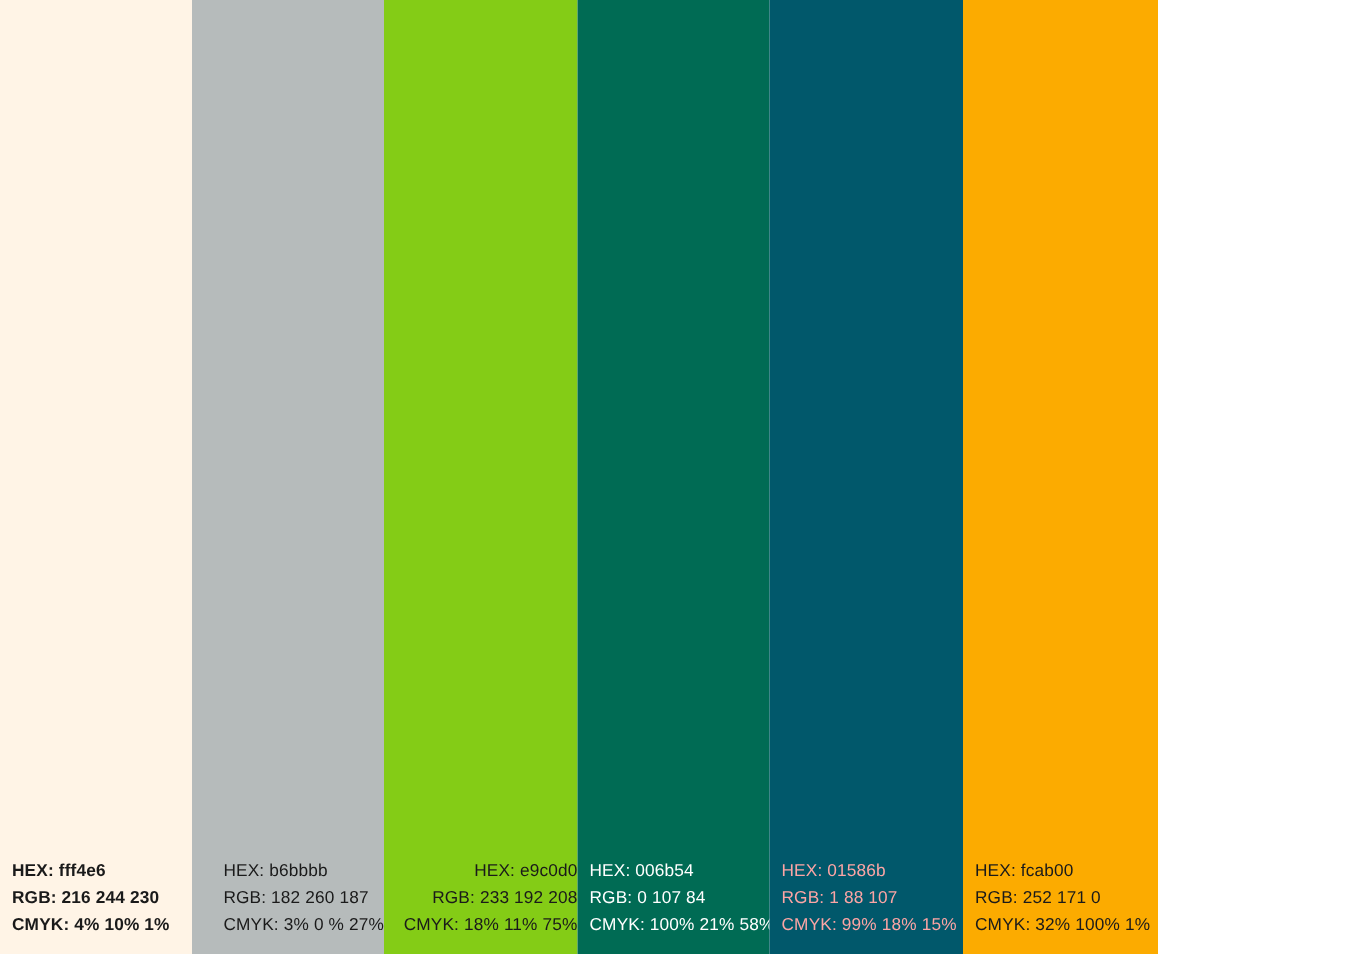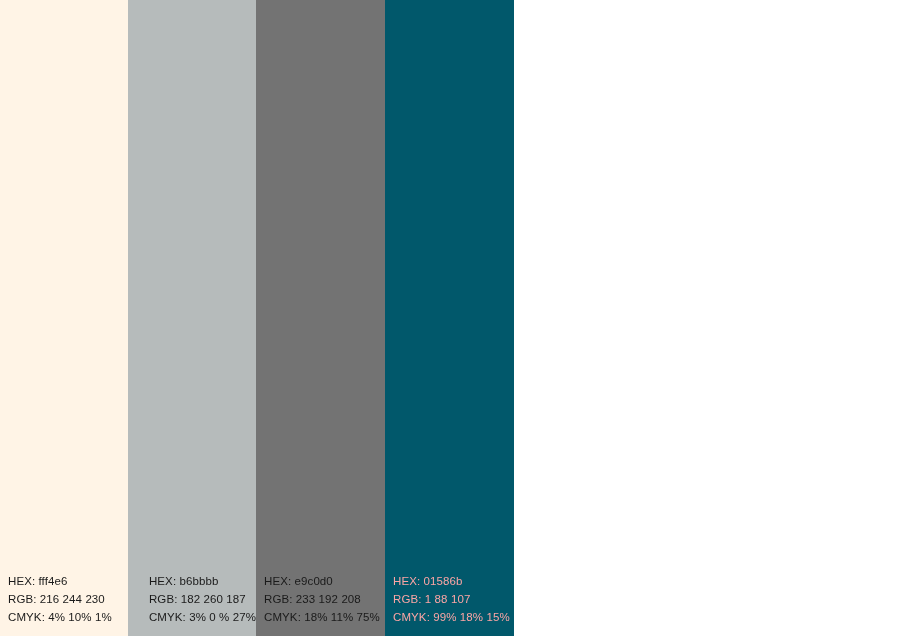--- a/index.html
+++ b/index.html
@@ -30,41 +30,55 @@
     letter-spacing:0.1px;
     white-space:nowrap;
   }
   .swatch-info div { display:block; }
   .info-hex, .info-rgb, .info-cmyk { font-size:11.5px; }
 </style>
 </head>
 <body>
 
 <div id="palette" style="background: rgb(255, 255, 255); width: 900px; height: 636px;">
-    <div class="swatch" style="background: rgb(255, 244, 230); width: 128px; color: rgb(26, 26, 26);">
+    <div class="swatch" style="background: rgb(255, 244, 230); width: 128px; color: rgb(26, 26, 26); font-weight: bold;">
       <div class="swatch-info">
         <div class="info-hex">HEX: fff4e6</div>
         <div class="info-rgb">RGB: 216 244 230</div>
         <div class="info-cmyk">CMYK:  4% 10% 1%</div>
       </div>
     </div>
     <div class="swatch" style="background: rgb(182, 187, 187); width: 128px; color: rgb(26, 26, 26); align-items: flex-end;">
       <div class="swatch-info">
         <div class="info-hex">HEX: b6bbbb</div>
         <div class="info-rgb">RGB: 182 260 187</div>
         <div class="info-cmyk">CMYK:  3% 0 % 27%</div>
       </div>
     </div>
-    <div class="swatch" style="background: #737373; width: 129px; color: rgb(26, 26, 26);">
+    <div class="swatch" style="background: #84cc16; width: 129px; color: rgb(26, 26, 26); text-align: right;">
       <div class="swatch-info">
         <div class="info-hex">HEX: e9c0d0</div>
         <div class="info-rgb">RGB: 233 192 208</div>
         <div class="info-cmyk">CMYK: 18% 11% 75%</div>
+      </div>
+    </div>
+    <div class="swatch" style="background: rgb(0, 107, 84); width: 128px; color: rgb(255, 255, 255);">
+      <div class="swatch-info">
+        <div class="info-hex">HEX: 006b54</div>
+        <div class="info-rgb">RGB: 0 107 84</div>
+        <div class="info-cmyk">CMYK: 100% 21% 58%</div>
       </div>
     </div>
     <div class="swatch" style="background: rgb(1, 88, 107); width: 129px; color: #fca5a5;">
       <div class="swatch-info">
         <div class="info-hex">HEX: 01586b</div>
         <div class="info-rgb">RGB: 1 88 107</div>
         <div class="info-cmyk">CMYK: 99% 18% 15%</div>
       </div>
     </div>
+    <div class="swatch" style="background: rgb(252, 171, 0); width: 130px; color: rgb(26, 26, 26);">
+      <div class="swatch-info">
+        <div class="info-hex">HEX: fcab00</div>
+        <div class="info-rgb">RGB: 252 171 0</div>
+        <div class="info-cmyk">CMYK: 32% 100% 1%</div>
+      </div>
+    </div>
   </div>
 
 </body></html>

